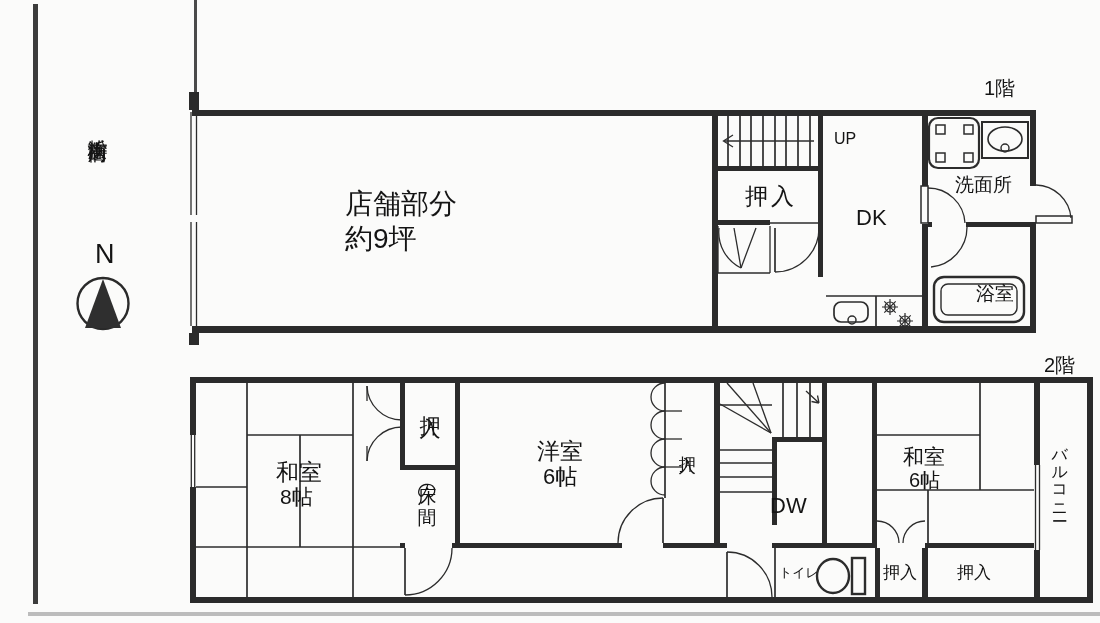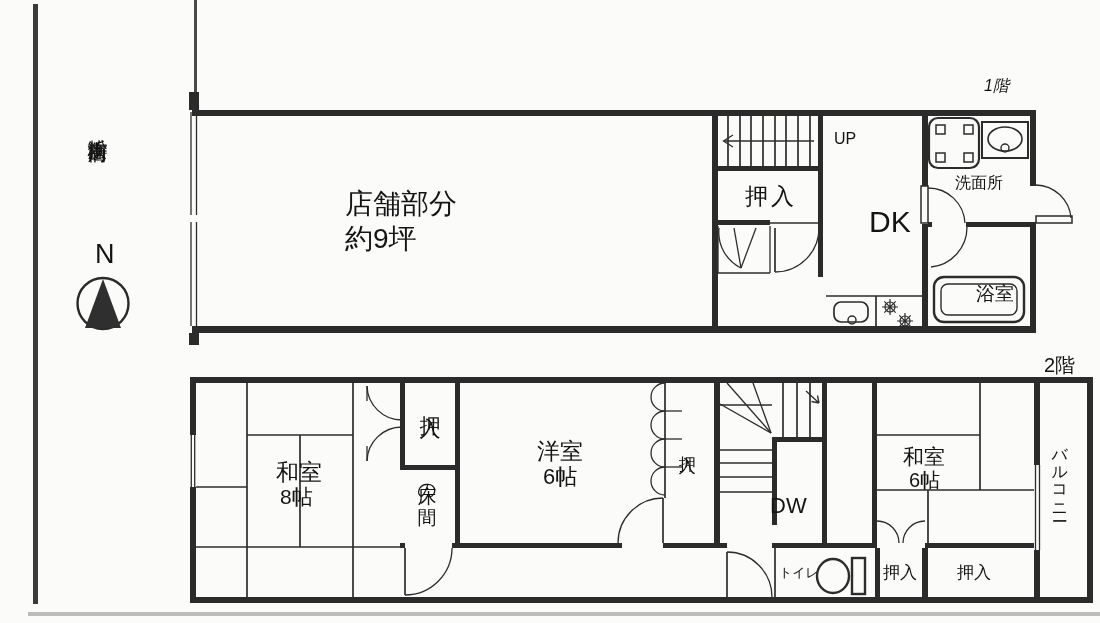--- a/index.html
+++ b/index.html
@@ -232,27 +232,27 @@
       <rect x="852" y="558" width="13" height="36" stroke-width="2.4"></rect>
     </g>
   </g>
 
   <rect x="28" y="612" width="1072" height="4" fill="#bcbcbc"></rect>
 </svg>
 
 <div class="lbl vert" style="left:87px;top:123px;font-size:20px;">粉浜商店街</div>
 <div class="lbl" style="left:95px;top:240px;font-size:27px;">N</div>
 
-<div class="lbl" style="left:984px;top:78px;font-size:16px;font-style:italic;">1階</div>
+<div class="lbl" style="left:984px;top:78px;font-size:20px;">1階</div>
 <div class="lbl" style="left:345px;top:189px;font-size:28px;">店舗部分</div>
 <div class="lbl" style="left:345px;top:224px;font-size:28px;">約9坪</div>
 <div class="lbl" style="left:834px;top:131px;font-size:16px;">UP</div>
 <div class="lbl" style="left:745px;top:184px;font-size:23px;letter-spacing:3px;">押入</div>
-<div class="lbl" style="left:856px;top:206px;font-size:30px;margin-left:13px;">DK</div>
-<div class="lbl" style="left:955px;top:175px;font-size:16px;">洗面所</div>
+<div class="lbl" style="left:856px;top:206px;font-size:22px;">DK</div>
+<div class="lbl" style="left:955px;top:175px;font-size:19px;">洗面所</div>
 <div class="lbl" style="left:976px;top:244px;font-size:19px;margin-top:40px;">浴室</div>
 
 <div class="lbl" style="left:1044px;top:348px;font-size:20px;margin-top:7px;">2階</div>
 <div class="lbl" style="left:276px;top:460px;font-size:23px;">和室</div>
 <div class="lbl" style="left:280px;top:486px;font-size:21px;">8帖</div>
 <div class="lbl vert" style="left:419px;top:399px;font-size:21px;">押入</div>
 <div class="lbl vert" style="left:417px;top:470px;font-size:19px;">床の間</div>
 <div class="lbl" style="left:537px;top:439px;font-size:23px;">洋室</div>
 <div class="lbl" style="left:543px;top:465px;font-size:22px;">6帖</div>
 <div class="lbl vert" style="left:678px;top:442px;font-size:17px;">押入</div>

